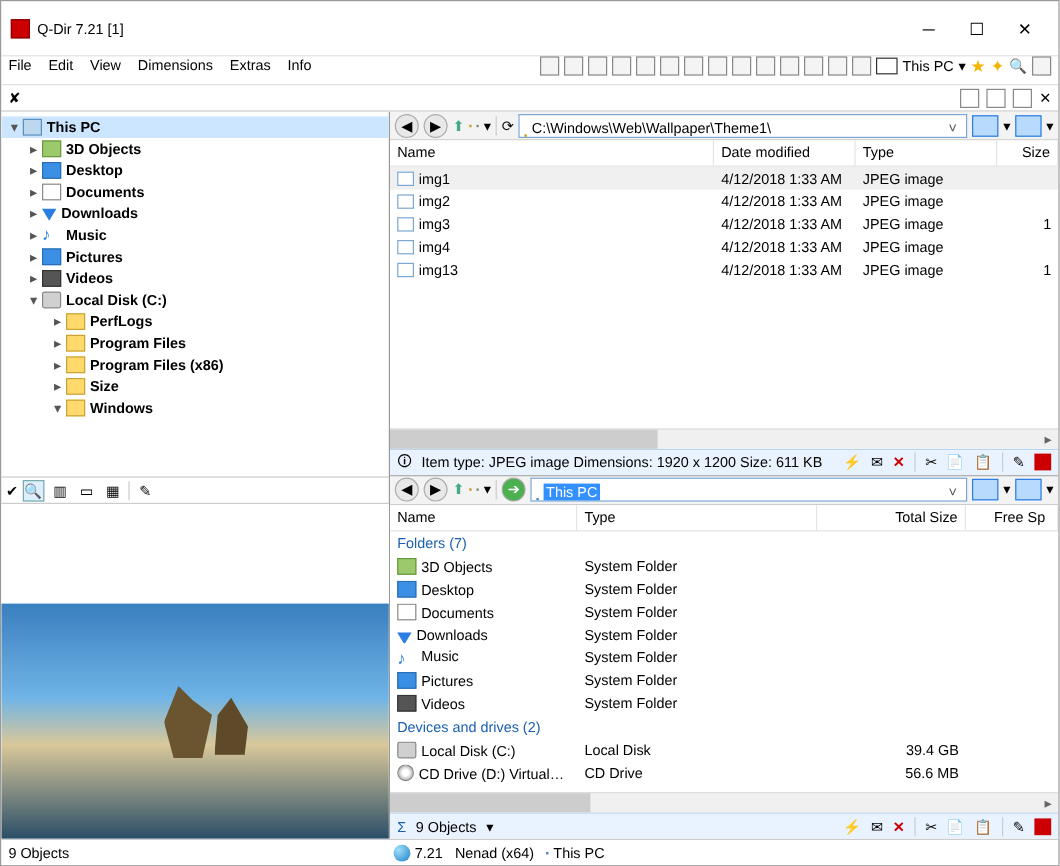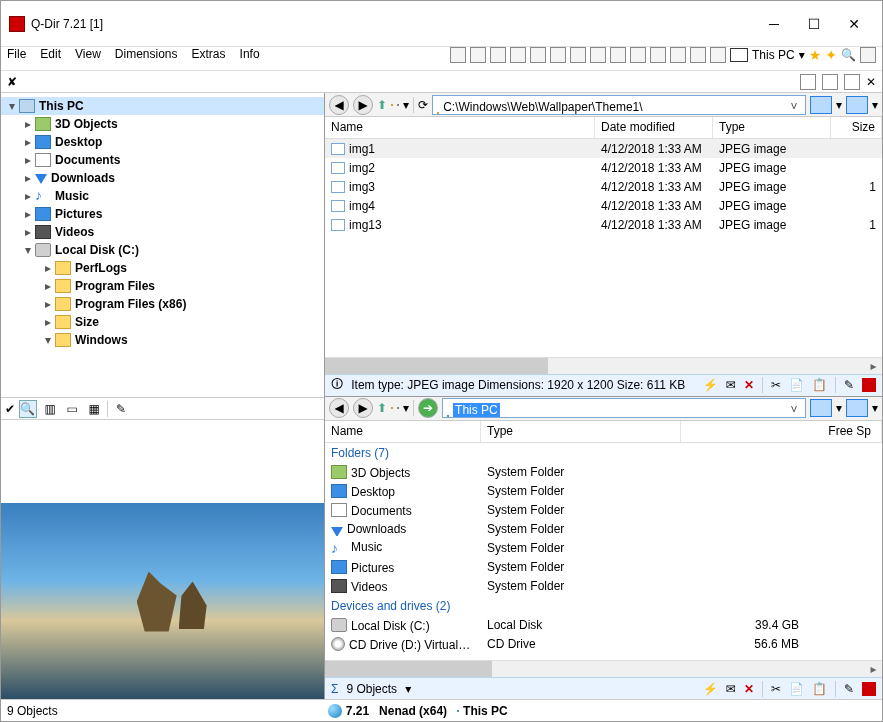--- a/index.html
+++ b/index.html
@@ -53,21 +53,21 @@
 .frow .cell{padding:0 6px;overflow:hidden;white-space:nowrap;text-overflow:ellipsis;}
 .img-ic{width:14px;height:12px;background:#fff;border:1px solid #7aa7d4;margin-right:4px;display:inline-block;vertical-align:-2px;}
 .hscroll{height:17px;background:#f0f0f0;border-top:1px solid #ddd;position:relative;}
 .hscroll .thumb{position:absolute;left:0;top:0;height:100%;width:40%;background:#cdcdcd;}
 .hscroll .ra{position:absolute;right:0;top:0;width:17px;height:100%;display:flex;align-items:center;justify-content:center;color:#666;}
 .status{height:22px;background:#e9f3ff;border-top:1px solid #b8d4ef;display:flex;align-items:center;padding:0 6px;gap:8px;}
 .status .red{color:#c00;font-weight:bold;}
 .status .flex{flex:1;}
 .group-hdr{color:#1a5fb4;padding:3px 6px;font-size:12px;}
 .bottom-status{height:22px;border-top:1px solid #ccc;display:flex;align-items:center;padding:0 6px;gap:10px;}
-.bottom-status .seg{display:flex;align-items:center;gap:4px;font-weight:bold;}
+.bottom-status .seg{display:flex;align-items:center;gap:4px;}
 .bottom-status .globe{width:14px;height:14px;border-radius:50%;background:radial-gradient(circle at 30% 30%,#9fe0ff,#1a7fc4);}
 .fic{width:16px;height:14px;display:inline-block;vertical-align:-2px;margin-right:4px;}
 .fic.folder3d{background:#9cc96b;border:1px solid #6a9a3e;}
 .fic.docfolder{background:#fff;border:1px solid #888;}
 .fic.down{width:0;height:0;border-left:6px solid transparent;border-right:6px solid transparent;border-top:10px solid #2a7de1;margin-bottom:-2px;}
 .fic.music{color:#2a7de1;font-size:14px;line-height:12px;}
 .fic.pic{background:#3b8fe4;border:1px solid #2a6fb4;}
 .fic.vid{background:#555;border:1px solid #333;}
 .fic.disk{background:#d0d0d0;border:1px solid #888;border-radius:2px;}
 .fic.cd{width:14px;height:14px;border-radius:50%;background:radial-gradient(circle,#fff 30%,#bbb 70%);border:1px solid #888;}
@@ -325,20 +325,21 @@
           <span class="dd">˅</span>
         </div>
         <div class="mon-btn"></div>
           <span>▾</span>
         <div class="mon-btn"></div>
           <span>▾</span>
       </div>
       <div class="list-head">
         <div class="col col-name">Name</div>
         <div class="col col-type">Type</div>
+        <div class="col col-total">Total Size</div>
         <div class="col col-free">Free Sp</div>
       </div>
       <div class="list-body" id="p2-body">
           <div class="group-hdr">Folders (7)</div>
           <div class="frow">
     <div class="cell col-name"><span class="fic folder3d"></span>3D Objects</div>
     <div class="cell col-type">System Folder</div>
     <div class="cell col-total"></div>
             <div class="cell col-free"></div>
    </div>

